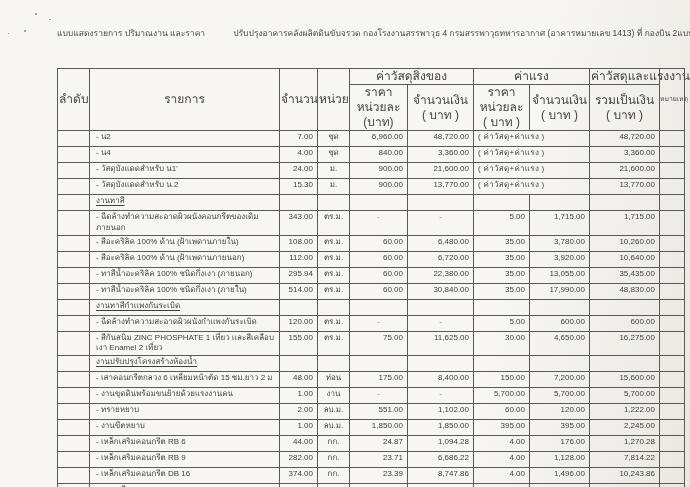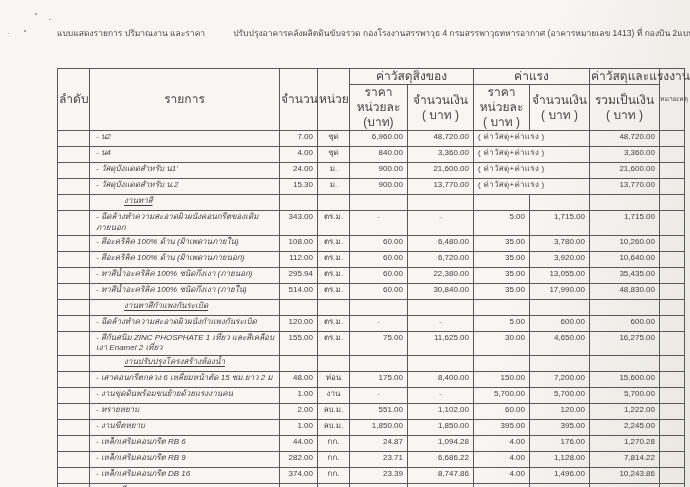--- a/index.html
+++ b/index.html
@@ -27,26 +27,26 @@
   thead th{
     text-align:center;vertical-align:middle;
     padding:0 1px;line-height:1.25;height:13px;font-size:12px;color:#444;
   }
   th.remark-h{font-size:6.8px;padding:0;}
   th.grand-top{white-space:nowrap;overflow:visible;}
   tbody td{
     height:13px;vertical-align:top;line-height:1.35;
     padding:1px 4px;overflow:hidden;white-space:normal;
   }
-  td.desc{padding-left:6px;text-align:left;font-style:italic;}
+  td.desc{padding-left:6px;text-align:left;}
   .r{text-align:right;}
   .c{text-align:center;}
   .dash{color:#8a8a8a;text-align:center;}
   .merged{letter-spacing:.3px;white-space:nowrap;}
-  .section-label{text-decoration:underline;text-underline-offset:2px;margin-left:28px;}
+  .section-label{text-decoration:underline;text-underline-offset:2px;}
 </style>
 </head>
 <body>
 
 <div class="speck" style="left:35px;top:13px;width:2px;height:2px;"></div>
 <div class="speck" style="left:49px;top:19px;width:2px;height:1px;"></div>
 <div class="speck" style="left:24px;top:30px;width:2px;height:2px;"></div>
 <div class="speck" style="left:8px;top:33px;width:1px;height:1px;"></div>
 
 <div class="titlebar">

